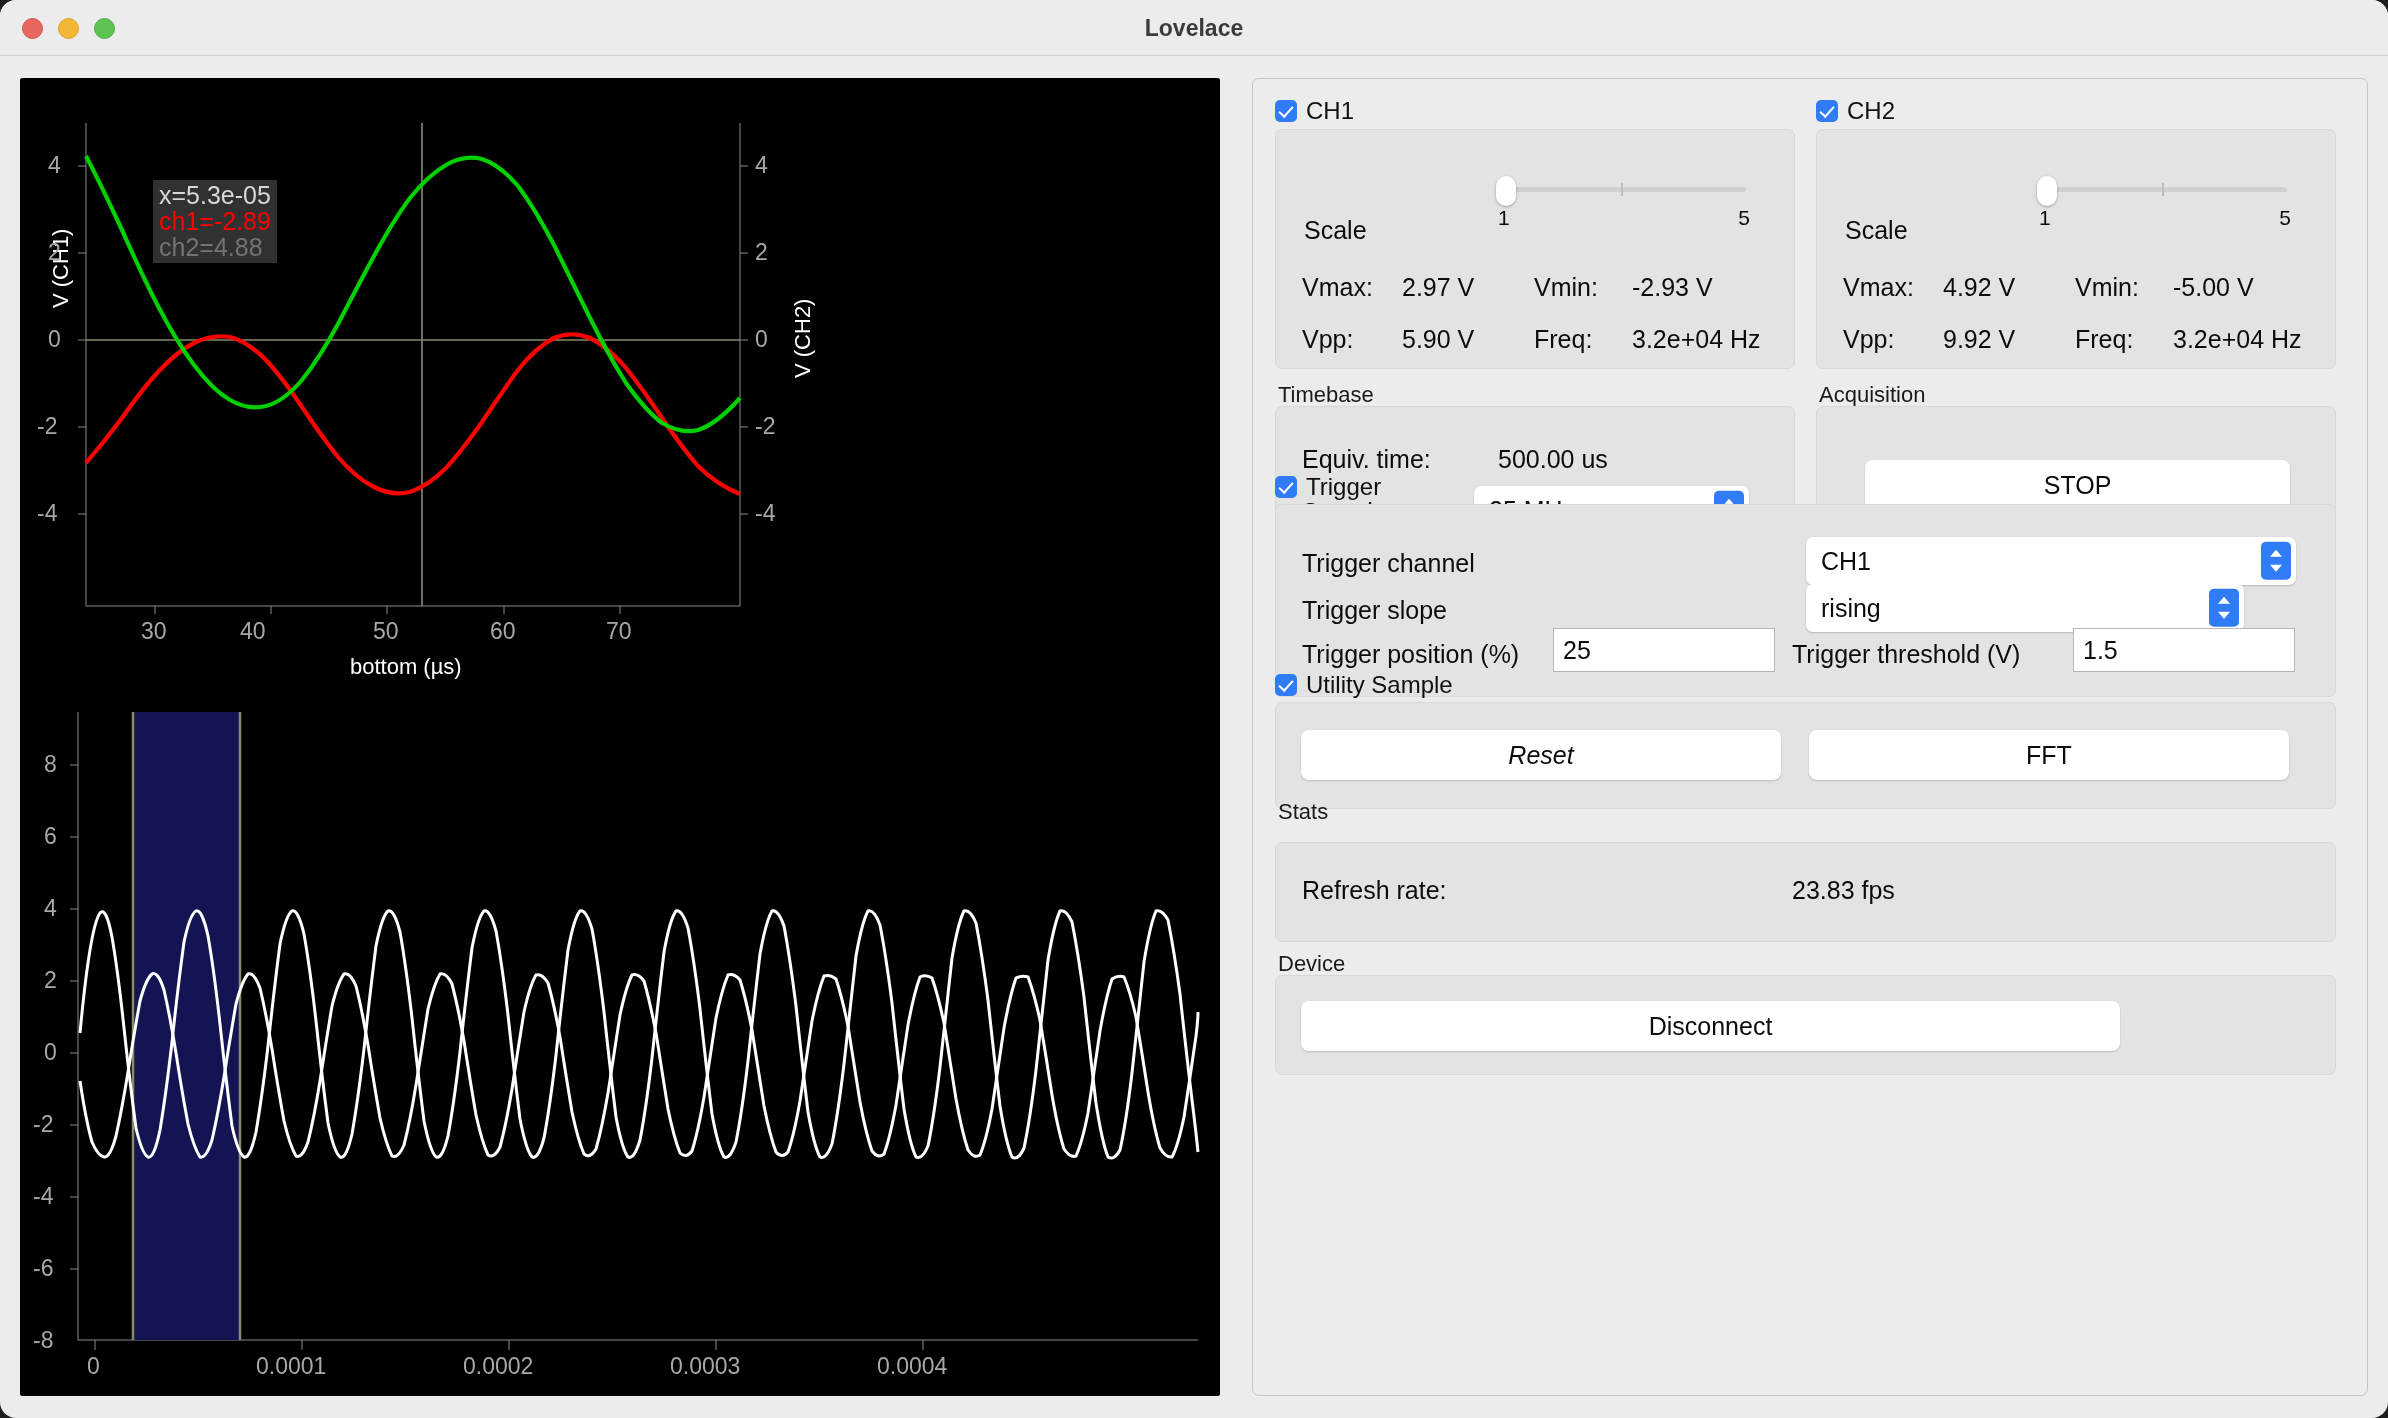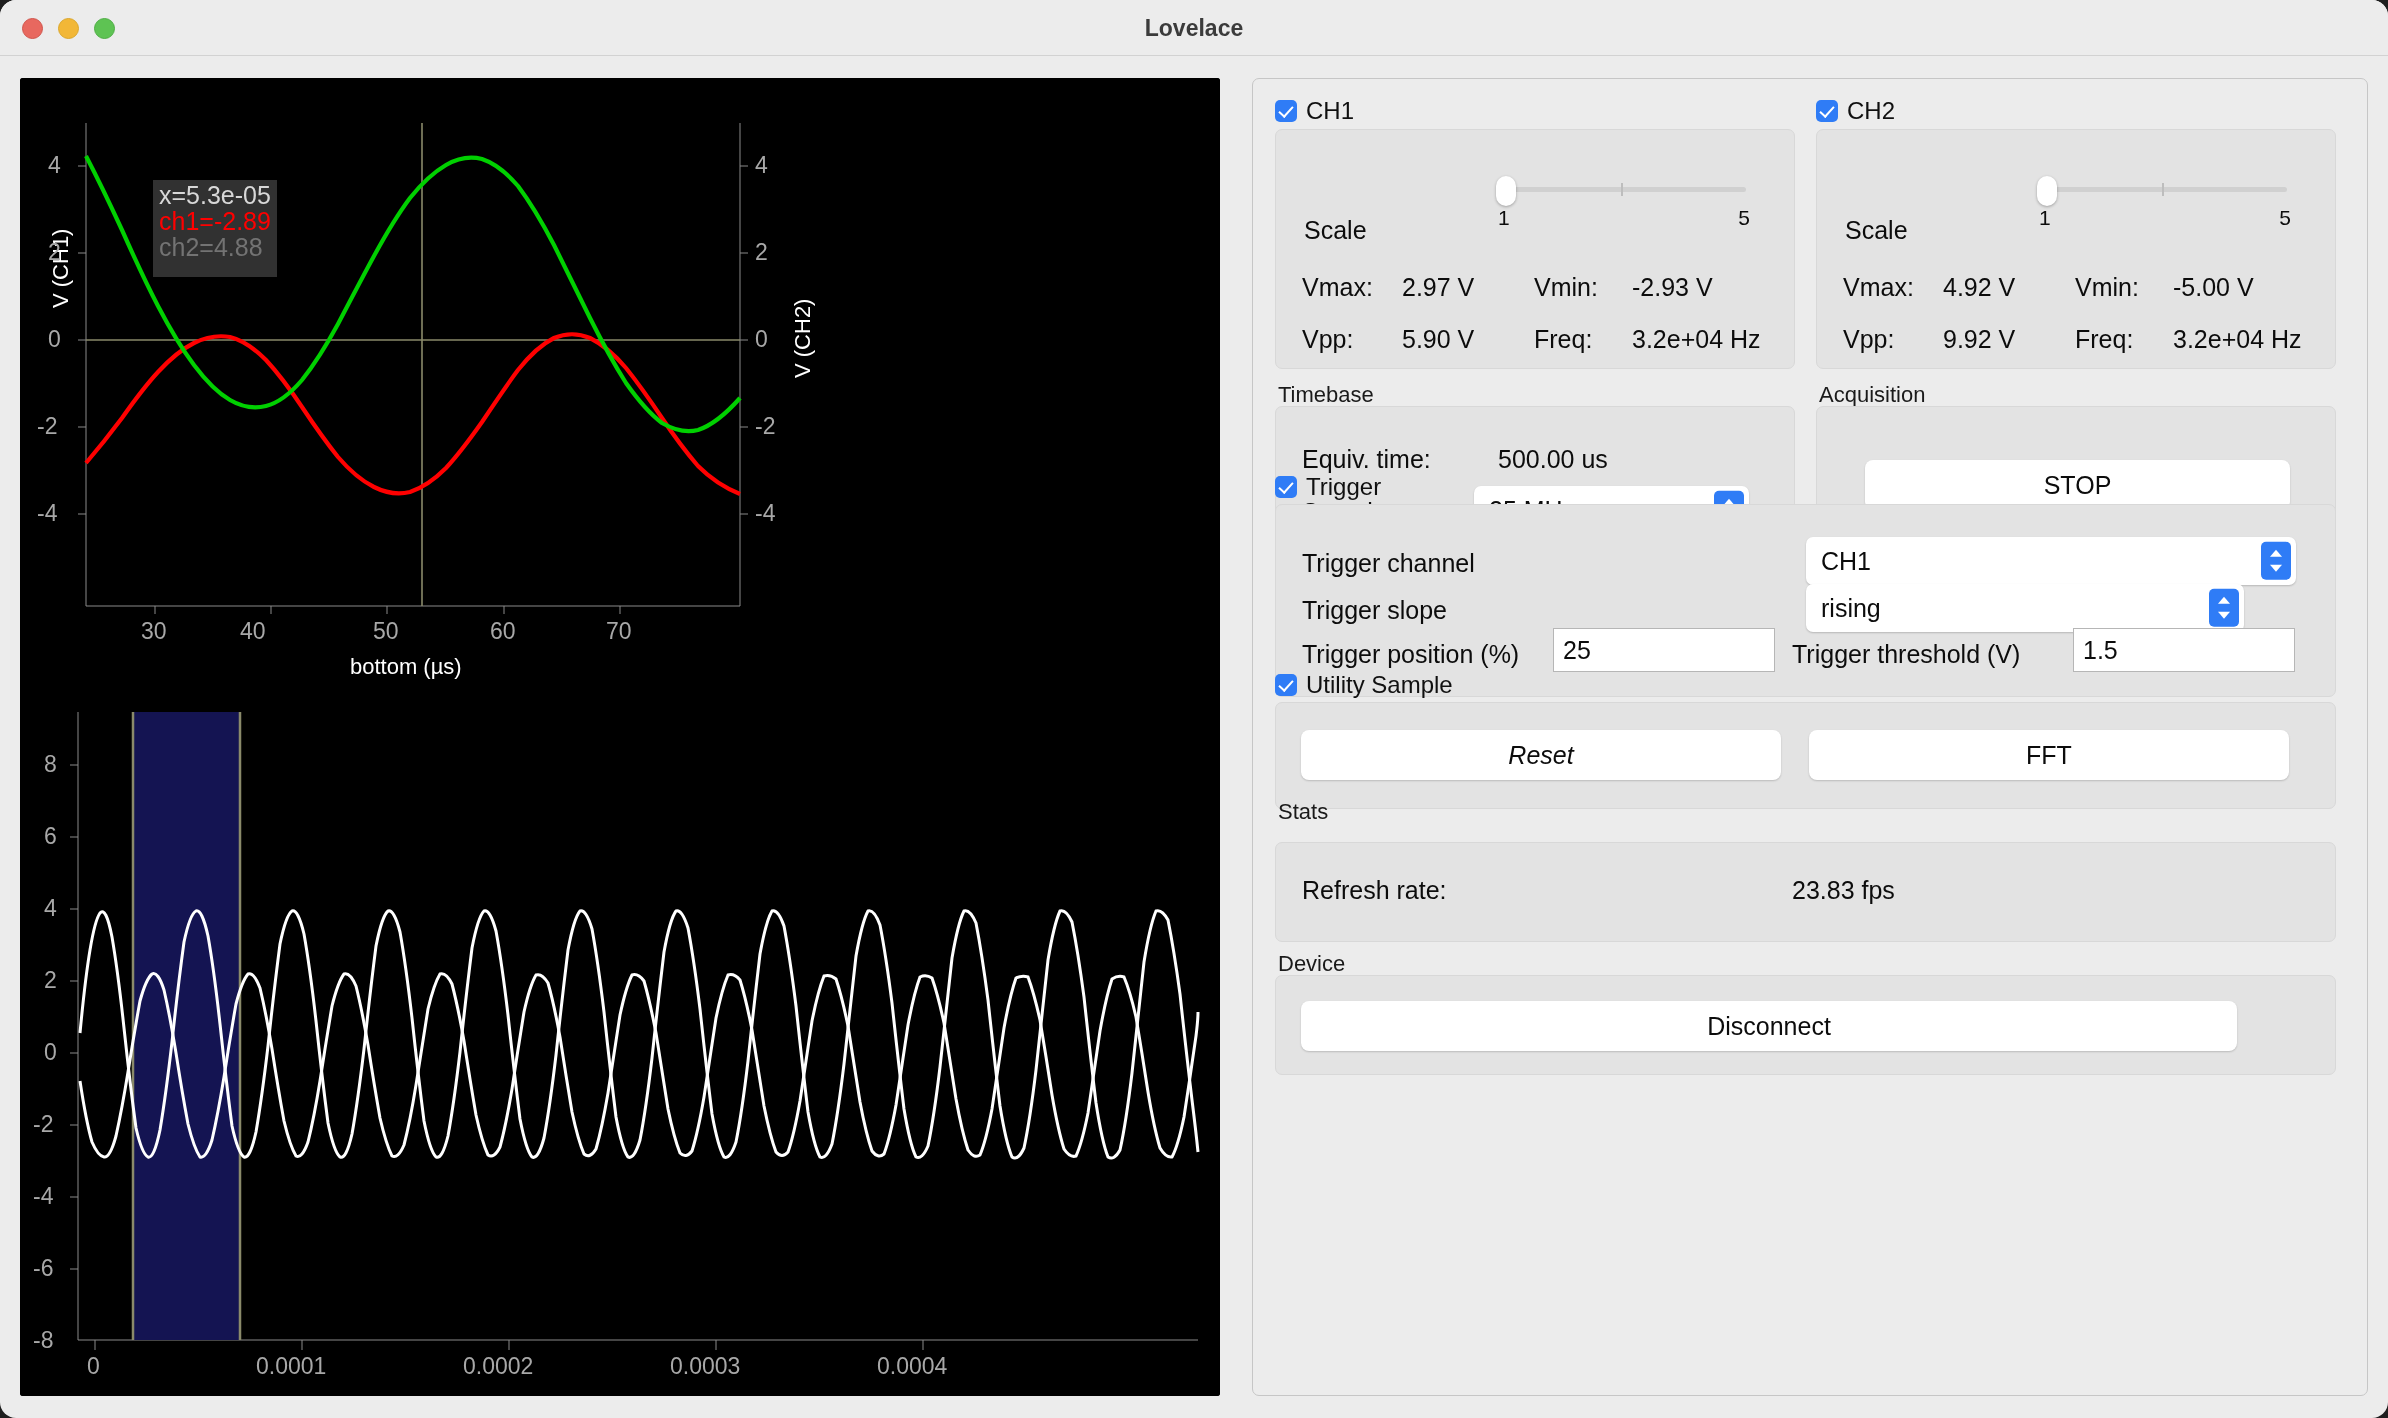--- a/index.html
+++ b/index.html
@@ -49,21 +49,21 @@
   }
   .tick-label {
     position: absolute; color: #a8a8a8; font-size: 23px;
     white-space: nowrap;
   }
 
   
   #cursor-box {
     position: absolute; left: 133px; top: 102px;
     background: rgba(56,56,56,0.88);
-    padding: 2px 6px 17px 6px;
+    padding: 2px 6px 3px 6px;
     line-height: 1.04;
   }
   #cursor-box div { font-size: 25px; white-space: nowrap; }
   .cx  { color: #d8d8d8; }
   .cc1 { color: #ff0000; }
   .cc2 { color: #737373; }
 
   
   #autorange-btn {
     position: absolute; left: 44px; top: 637px;
@@ -489,17 +489,17 @@
     </div>
 
     <div class="grp-title" style="left:25px; top:720px;text-align:center;">Stats</div>
     <div class="grp-box" style="left:22px; top:763px; width:1061px; height:100px;">
       <div class="lbl" style="left:26px;  top:33px;">Refresh rate:</div>
       <div class="val" style="left:516px; top:33px;">23.83 fps</div>
     </div>
 
     <div class="grp-title" style="left:25px; top:872px;">Device</div>
     <div class="grp-box" style="left:22px; top:896px; width:1061px; height:100px;">
-      <div class="pbtn" style="left:25px; top:25px; width:936px; height:50px;">Disconnect</div>
+      <div class="pbtn" style="left:25px; top:25px; width:819px; height:50px;">Disconnect</div>
     </div>
 
   </div>
 </div>
 
 </body></html>

